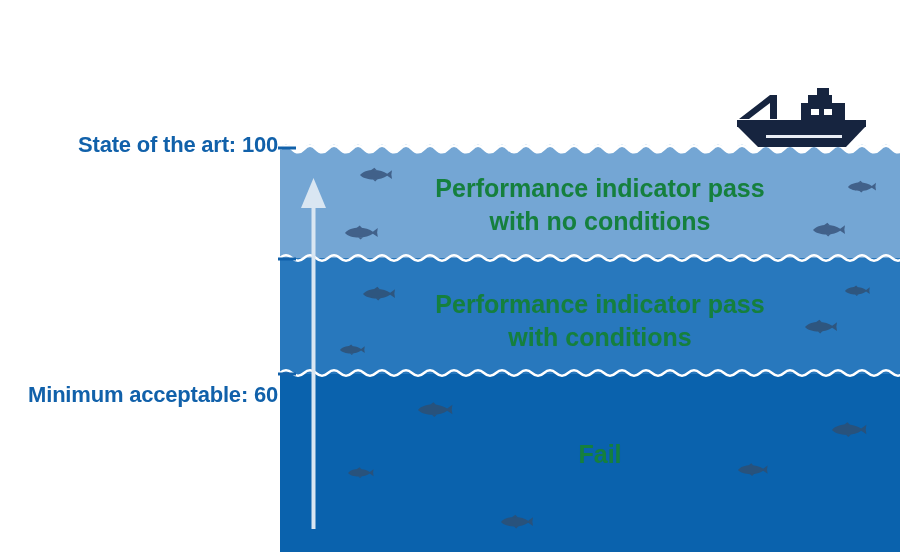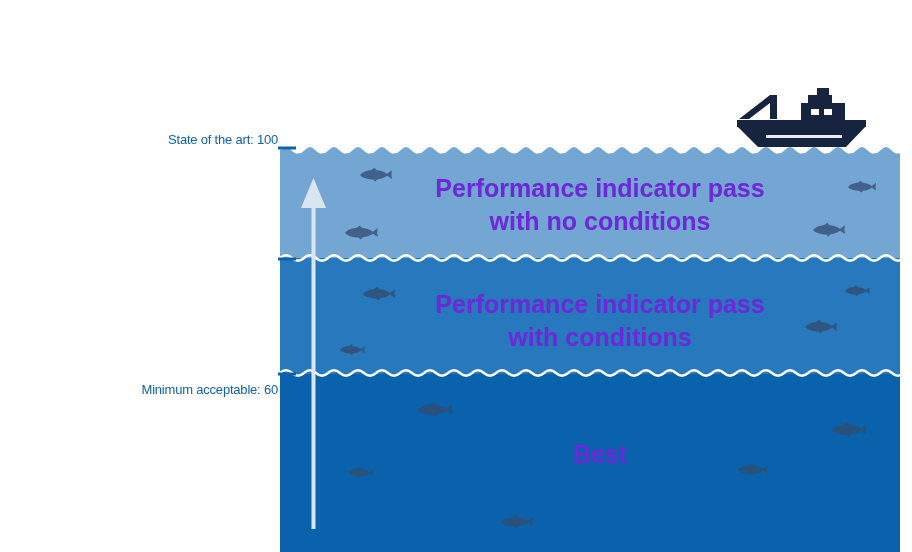--- a/index.html
+++ b/index.html
@@ -10,34 +10,34 @@
     overflow:hidden;
     position:relative;
   }
   #infographic{
     position:absolute;left:0;top:0;width:912px;height:552px;
   }
   .band-label{
     position:absolute;
     right:634px;
     color:#1161aa;
-    font-weight:normal;
-    font-size:13px;
+    font-weight:bold;
+    font-size:22px;
     letter-spacing:-0.2px;
     white-space:nowrap;
     text-align:left;
     font-family:"Liberation Sans", sans-serif;
   }
   #label-state{ top:132px; }
   #label-best{  top:247px; }
   #label-min{   top:382px; }
 
   .band-text{
     position:absolute;
-    color:#6d28d9;
+    color:#15803d;
     font-weight:bold;
     font-size:25px;
     line-height:1.32;
     text-align:center;
     white-space:pre-line;
     font-family:"Liberation Sans", sans-serif;
     text-shadow:0 0 1px rgba(0,0,0,0.06);
   }
   #text-top{ left:355px; width:490px; top:172px; }
   #text-mid{ left:355px; width:490px; top:288px; }
@@ -167,15 +167,15 @@
 
 
   <div class="band-label" id="label-min">Minimum acceptable: 60</div>
 
   <div class="band-text" id="text-top">Performance indicator pass
 with no conditions</div>
 
   <div class="band-text" id="text-mid">Performance indicator pass
 with conditions</div>
 
-  <div class="band-text" id="text-bottom">Best</div>
+  <div class="band-text" id="text-bottom">Fail</div>
 
 </div>
 
 </body></html>

